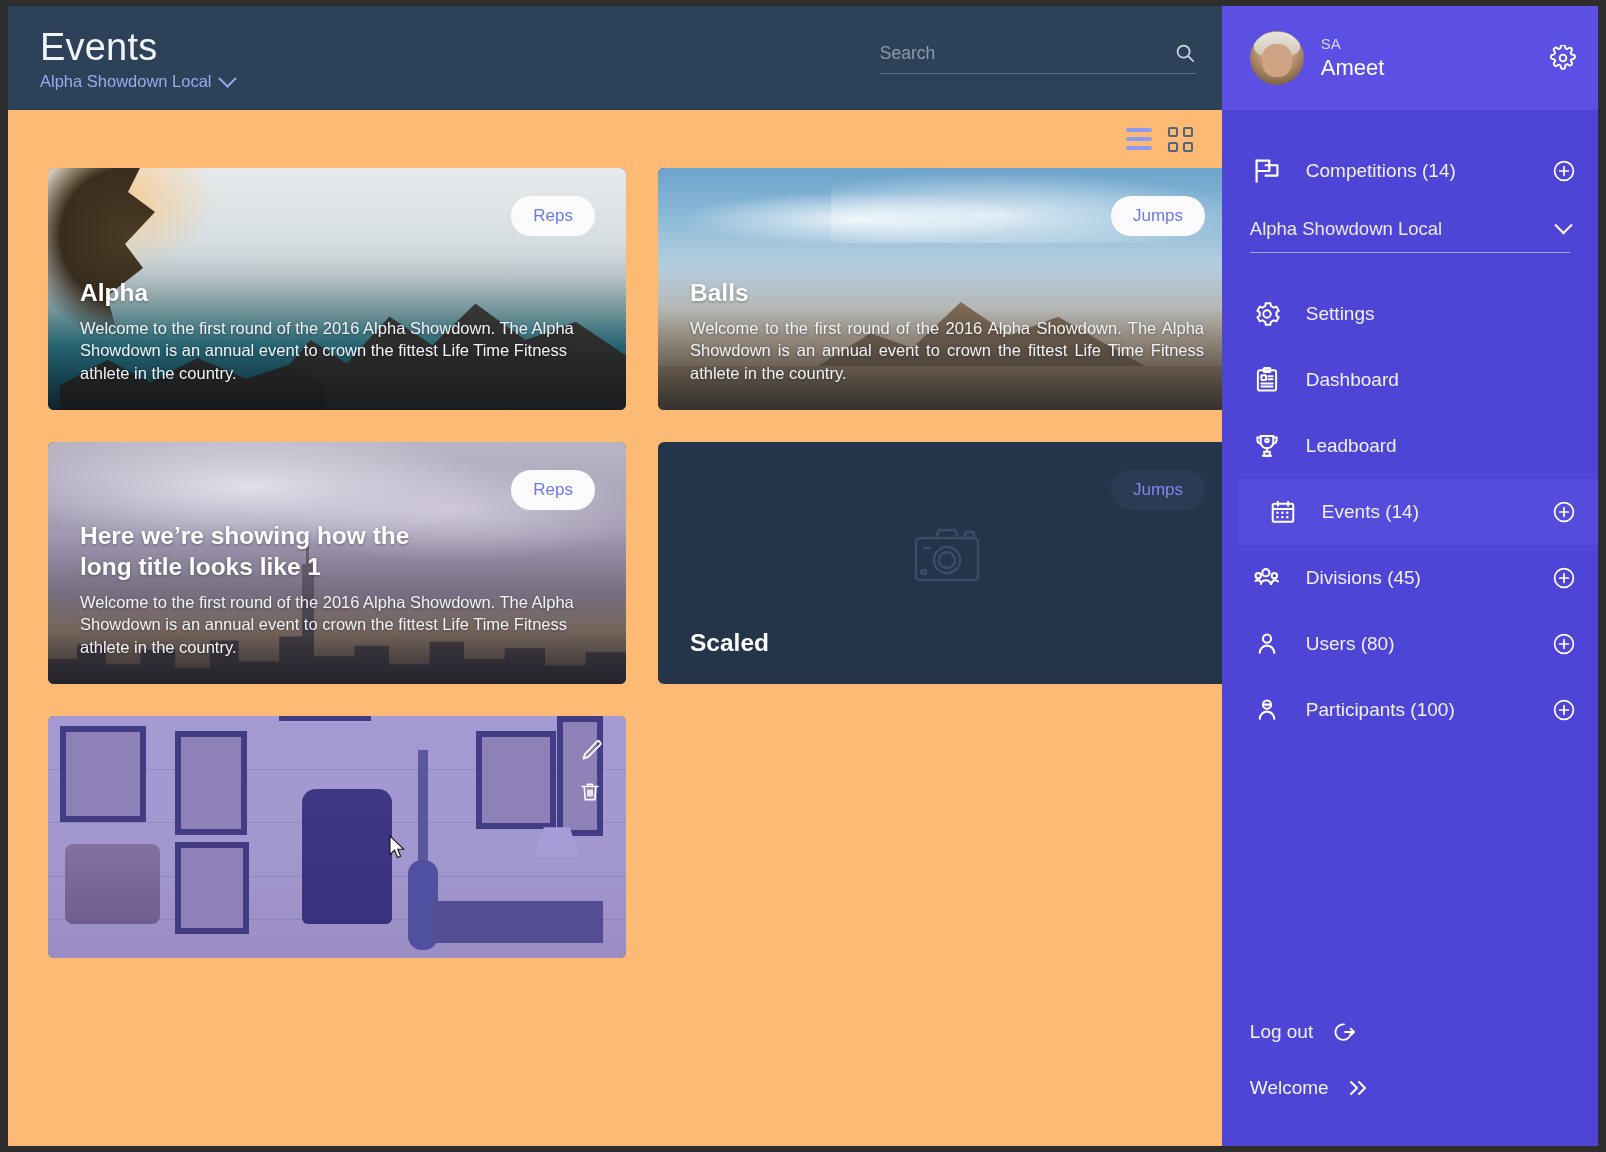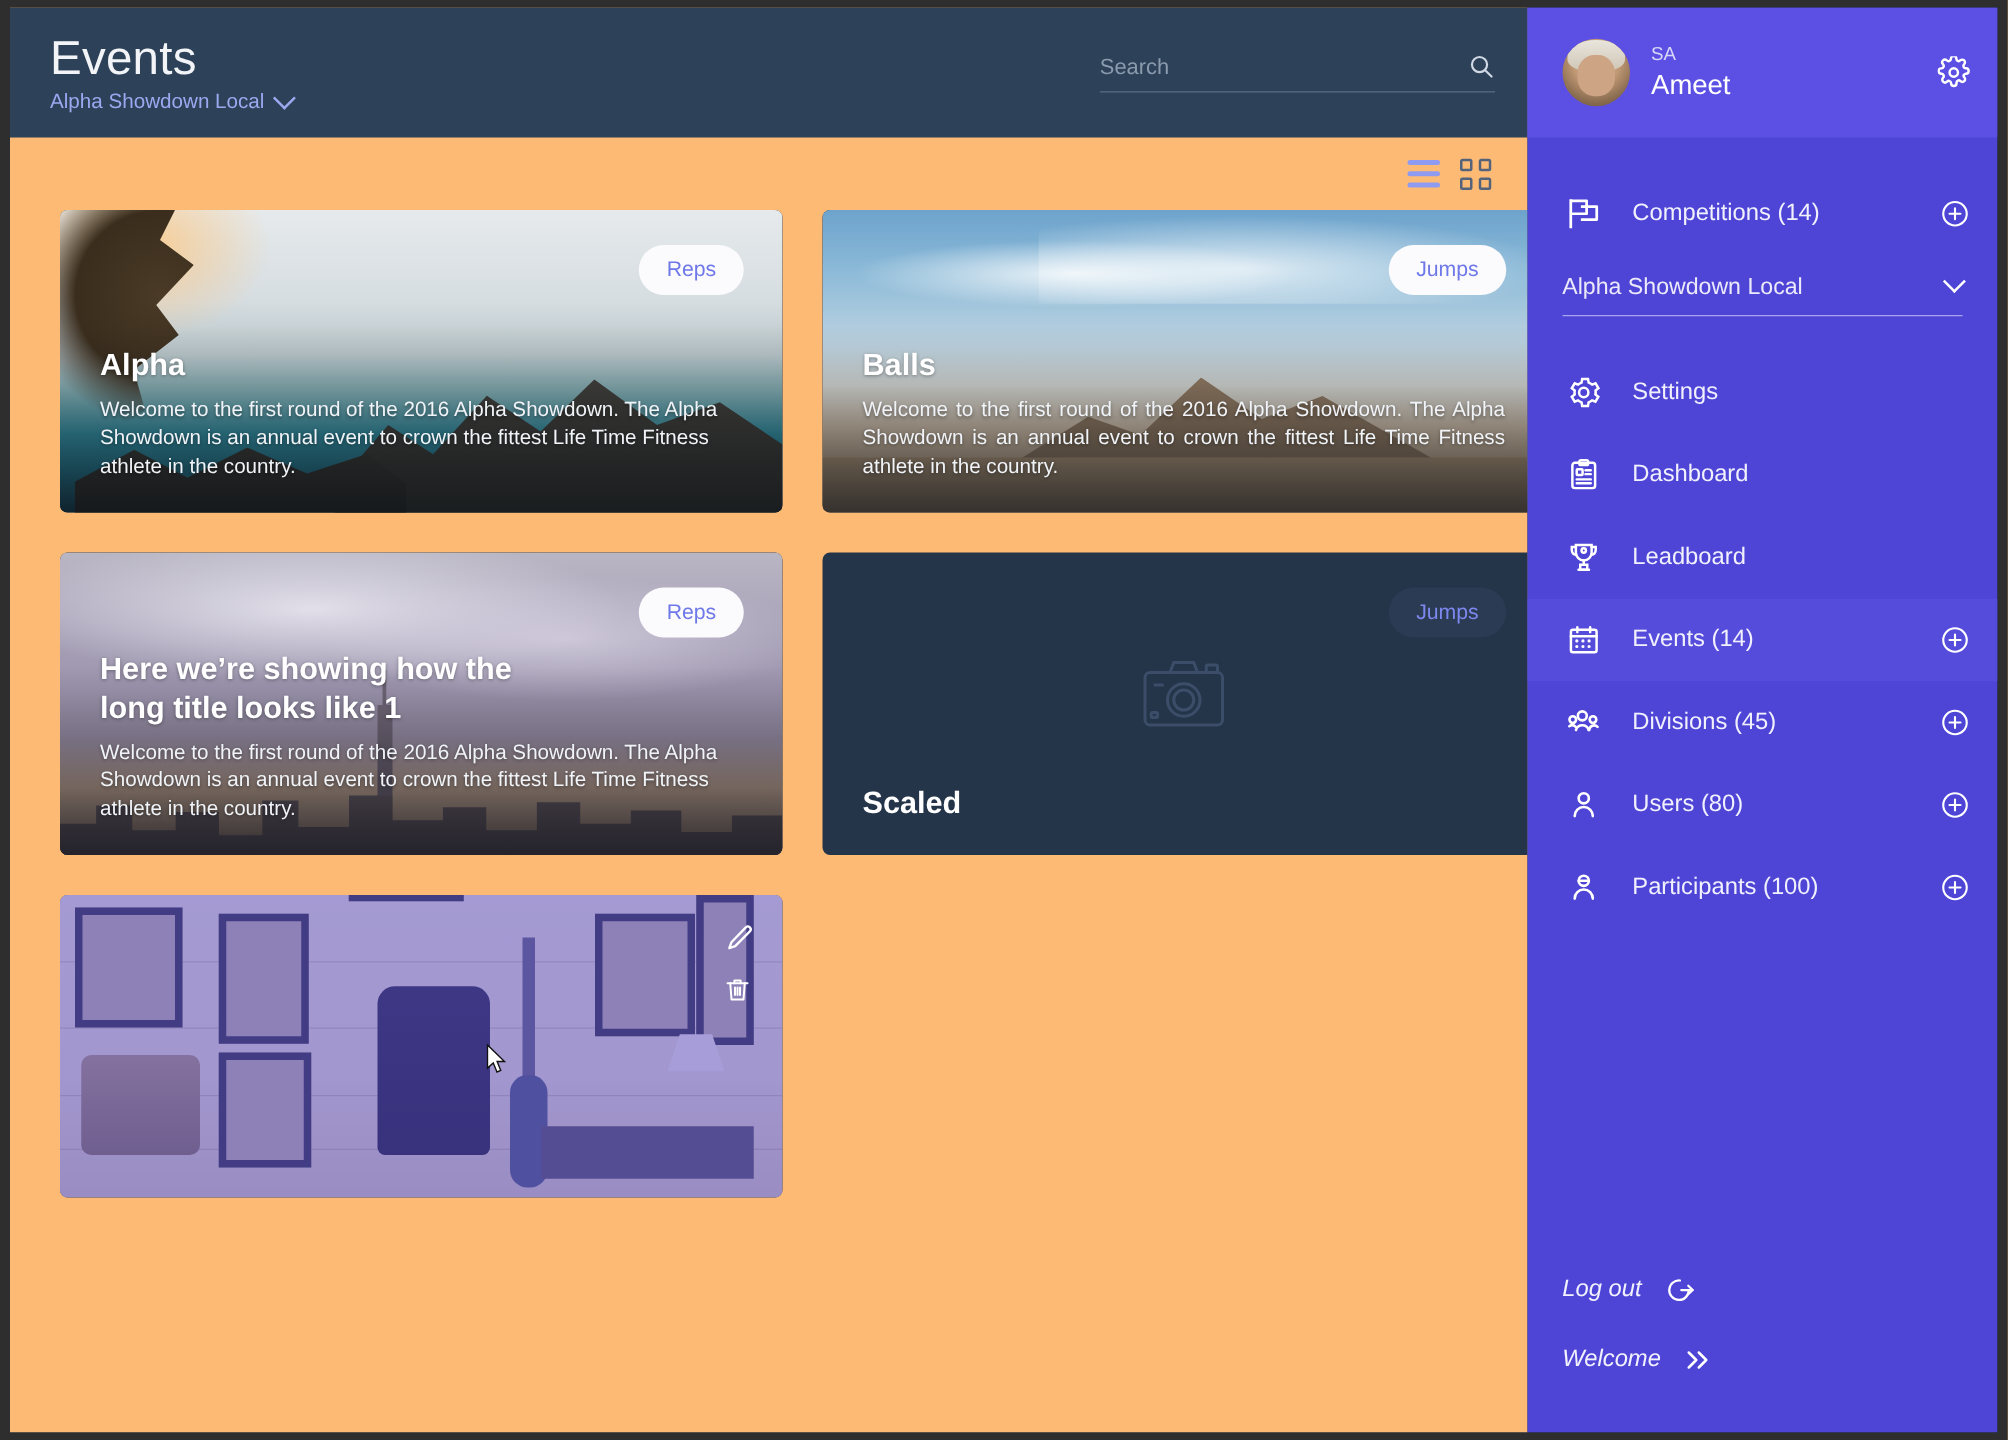--- a/index.html
+++ b/index.html
@@ -317,21 +317,21 @@
   .sb-user .name { font-size: 22px; color: #ffffff; margin-top: 4px; }
   .gear-btn { margin-left: auto; cursor: pointer; }
 
   .sb-section { padding-top: 28px; }
   .sb-row {
     display: flex; align-items: center;
     height: 66px;
     padding: 0 22px 0 28px;
     cursor: pointer;
   }
-  .sb-row.active { background: #564cdb; }
+  .sb-row.active { background: #564cdb; margin-left: 16px; }
   .sb-ico { width: 34px; flex: 0 0 auto; display: flex; align-items: center; justify-content: center; }
   .sb-label {
     margin-left: 22px;
     font-size: 19px;
     color: #f1f0fd;
     white-space: nowrap;
   }
   .sb-plus { margin-left: auto; cursor: pointer; }
 
   .sb-select {
@@ -348,21 +348,21 @@
     border-right: 2.4px solid #ffffff;
     border-bottom: 2.4px solid #ffffff;
     transform: rotate(45deg) translate(-3px,-3px);
   }
   .sb-gap { height: 18px; }
   .sb-foot { margin-top: auto; padding: 0 28px 30px 28px; }
   .foot-row {
     display: flex; align-items: center; gap: 18px;
     height: 56px; cursor: pointer;
   }
-  .foot-row .txt { font-size: 19px; color: #f2f1fe; font-style: italic; }
+  .foot-row .txt { font-size: 19px; color: #f2f1fe; }
   svg { display: block; }
 </style>
 </head>
 <body>
 
 <div class="app-frame">
 
   <div class="main-col">
 
     <div class="topbar">

